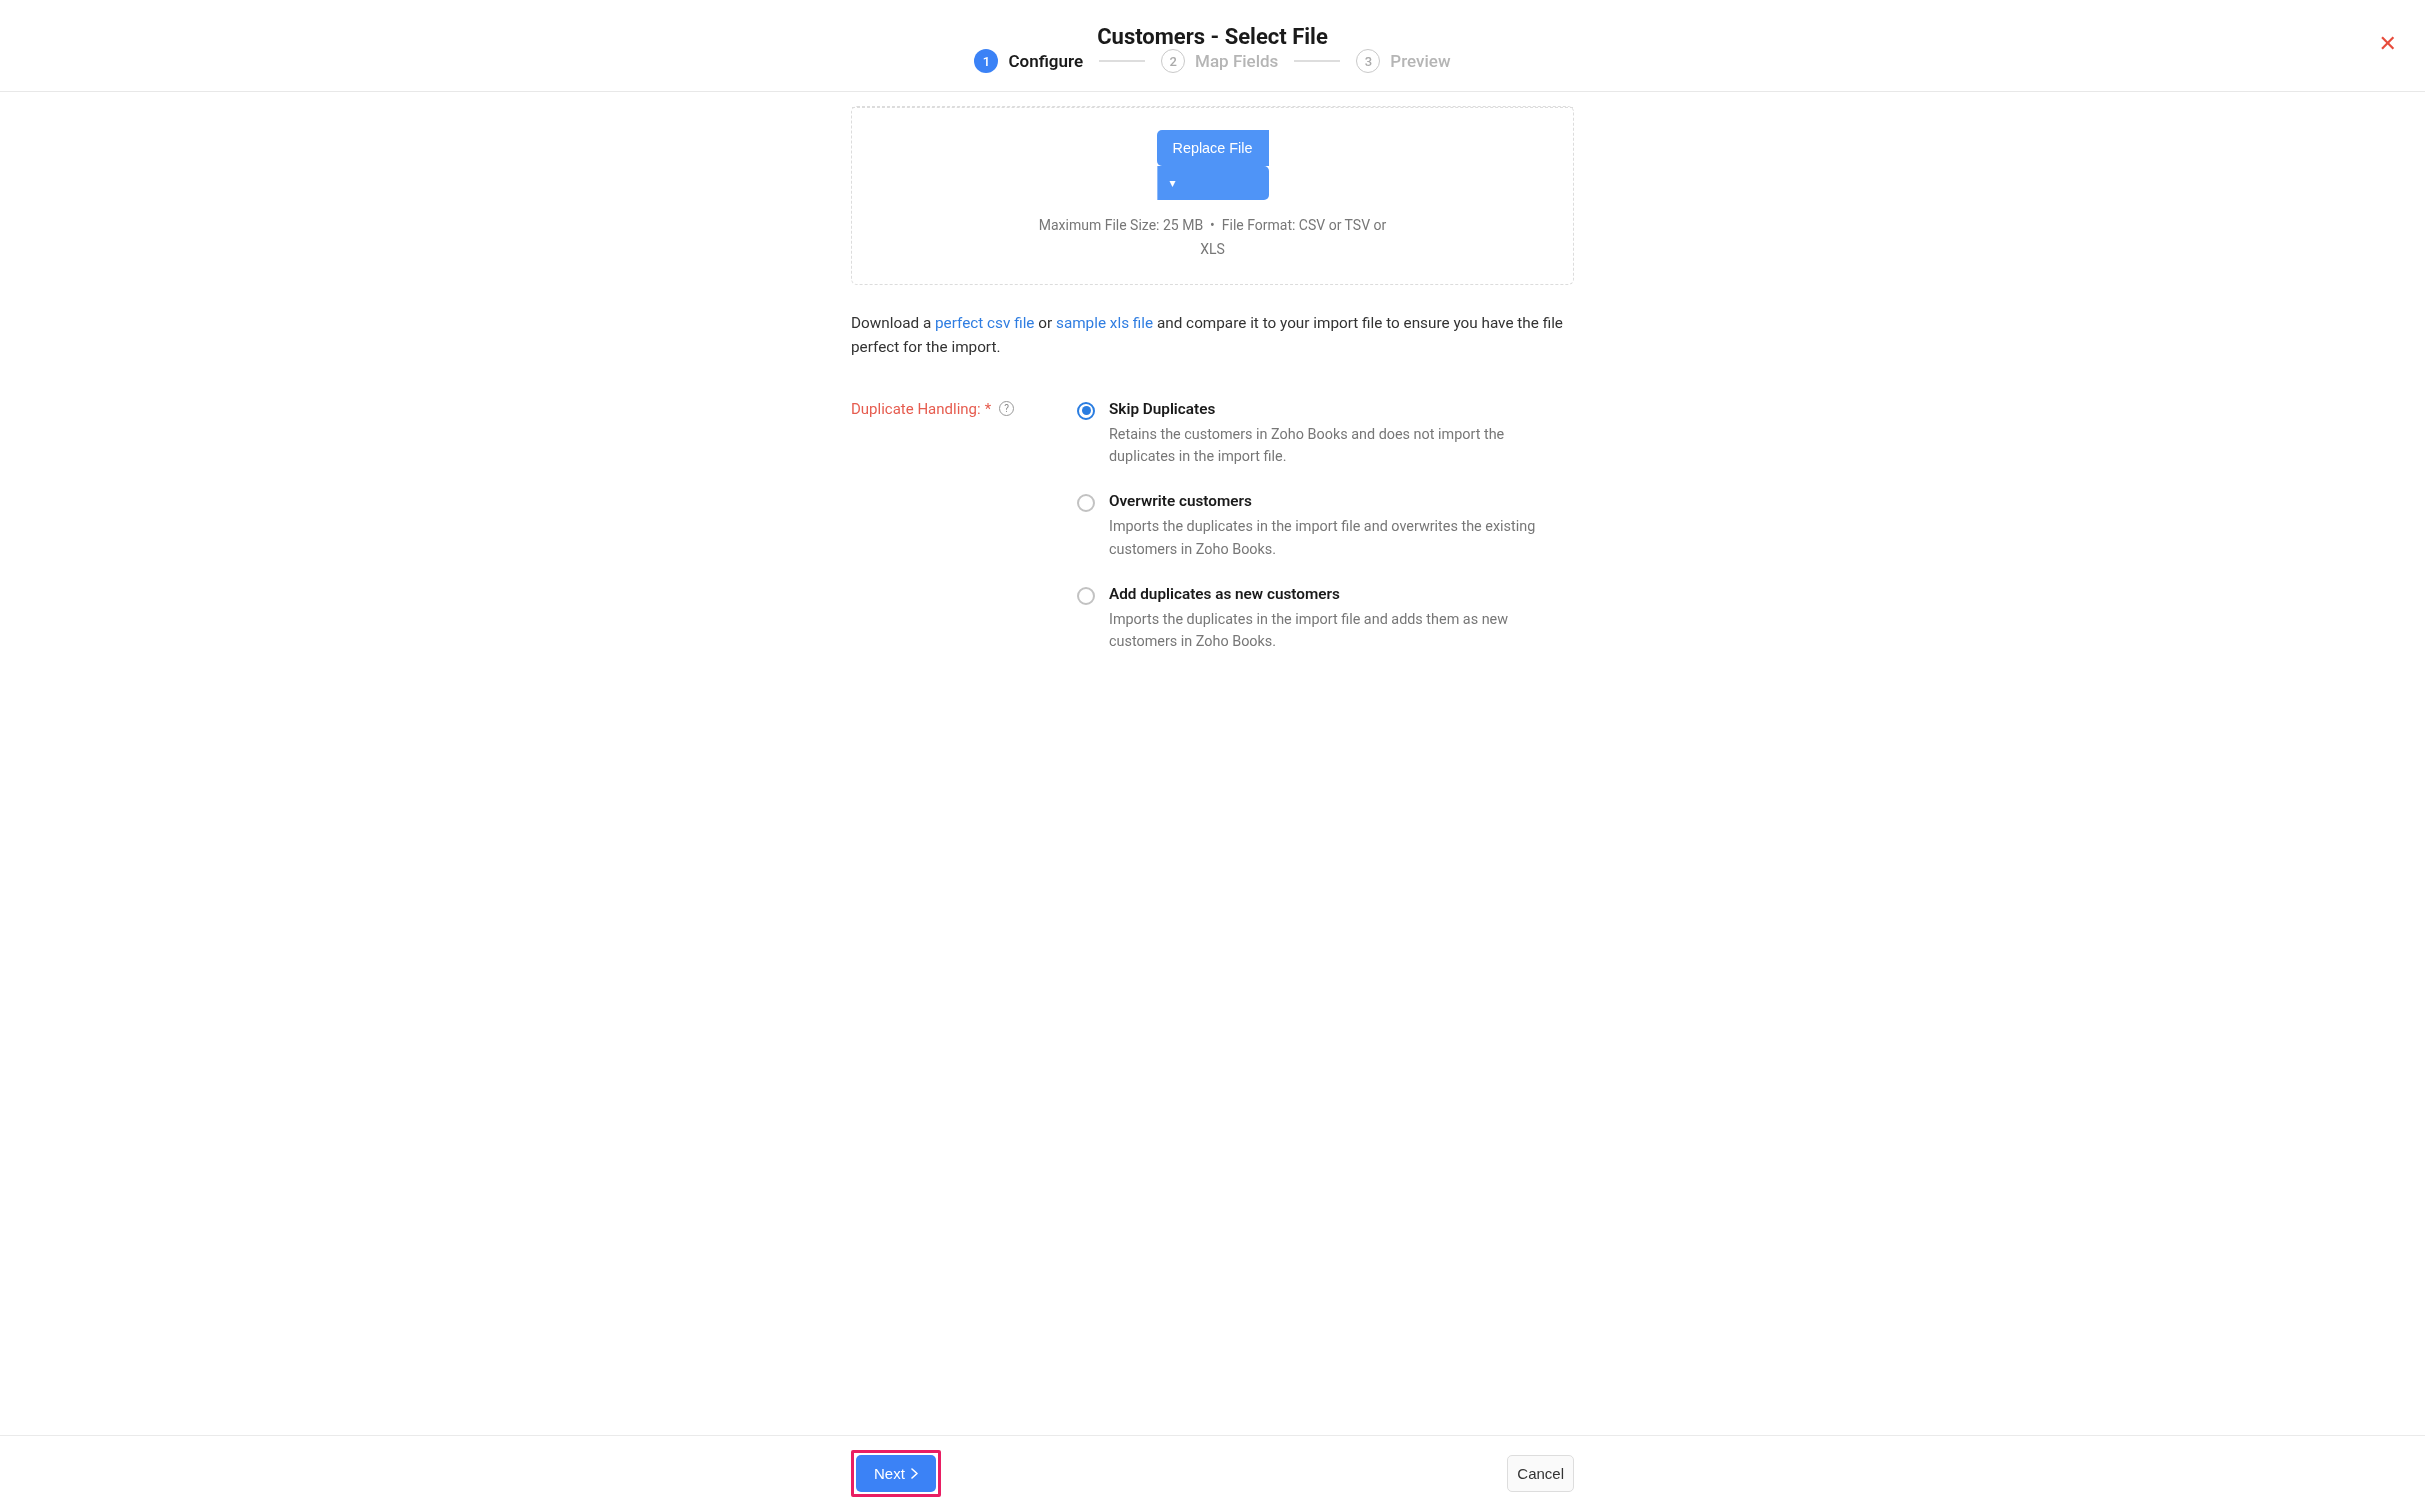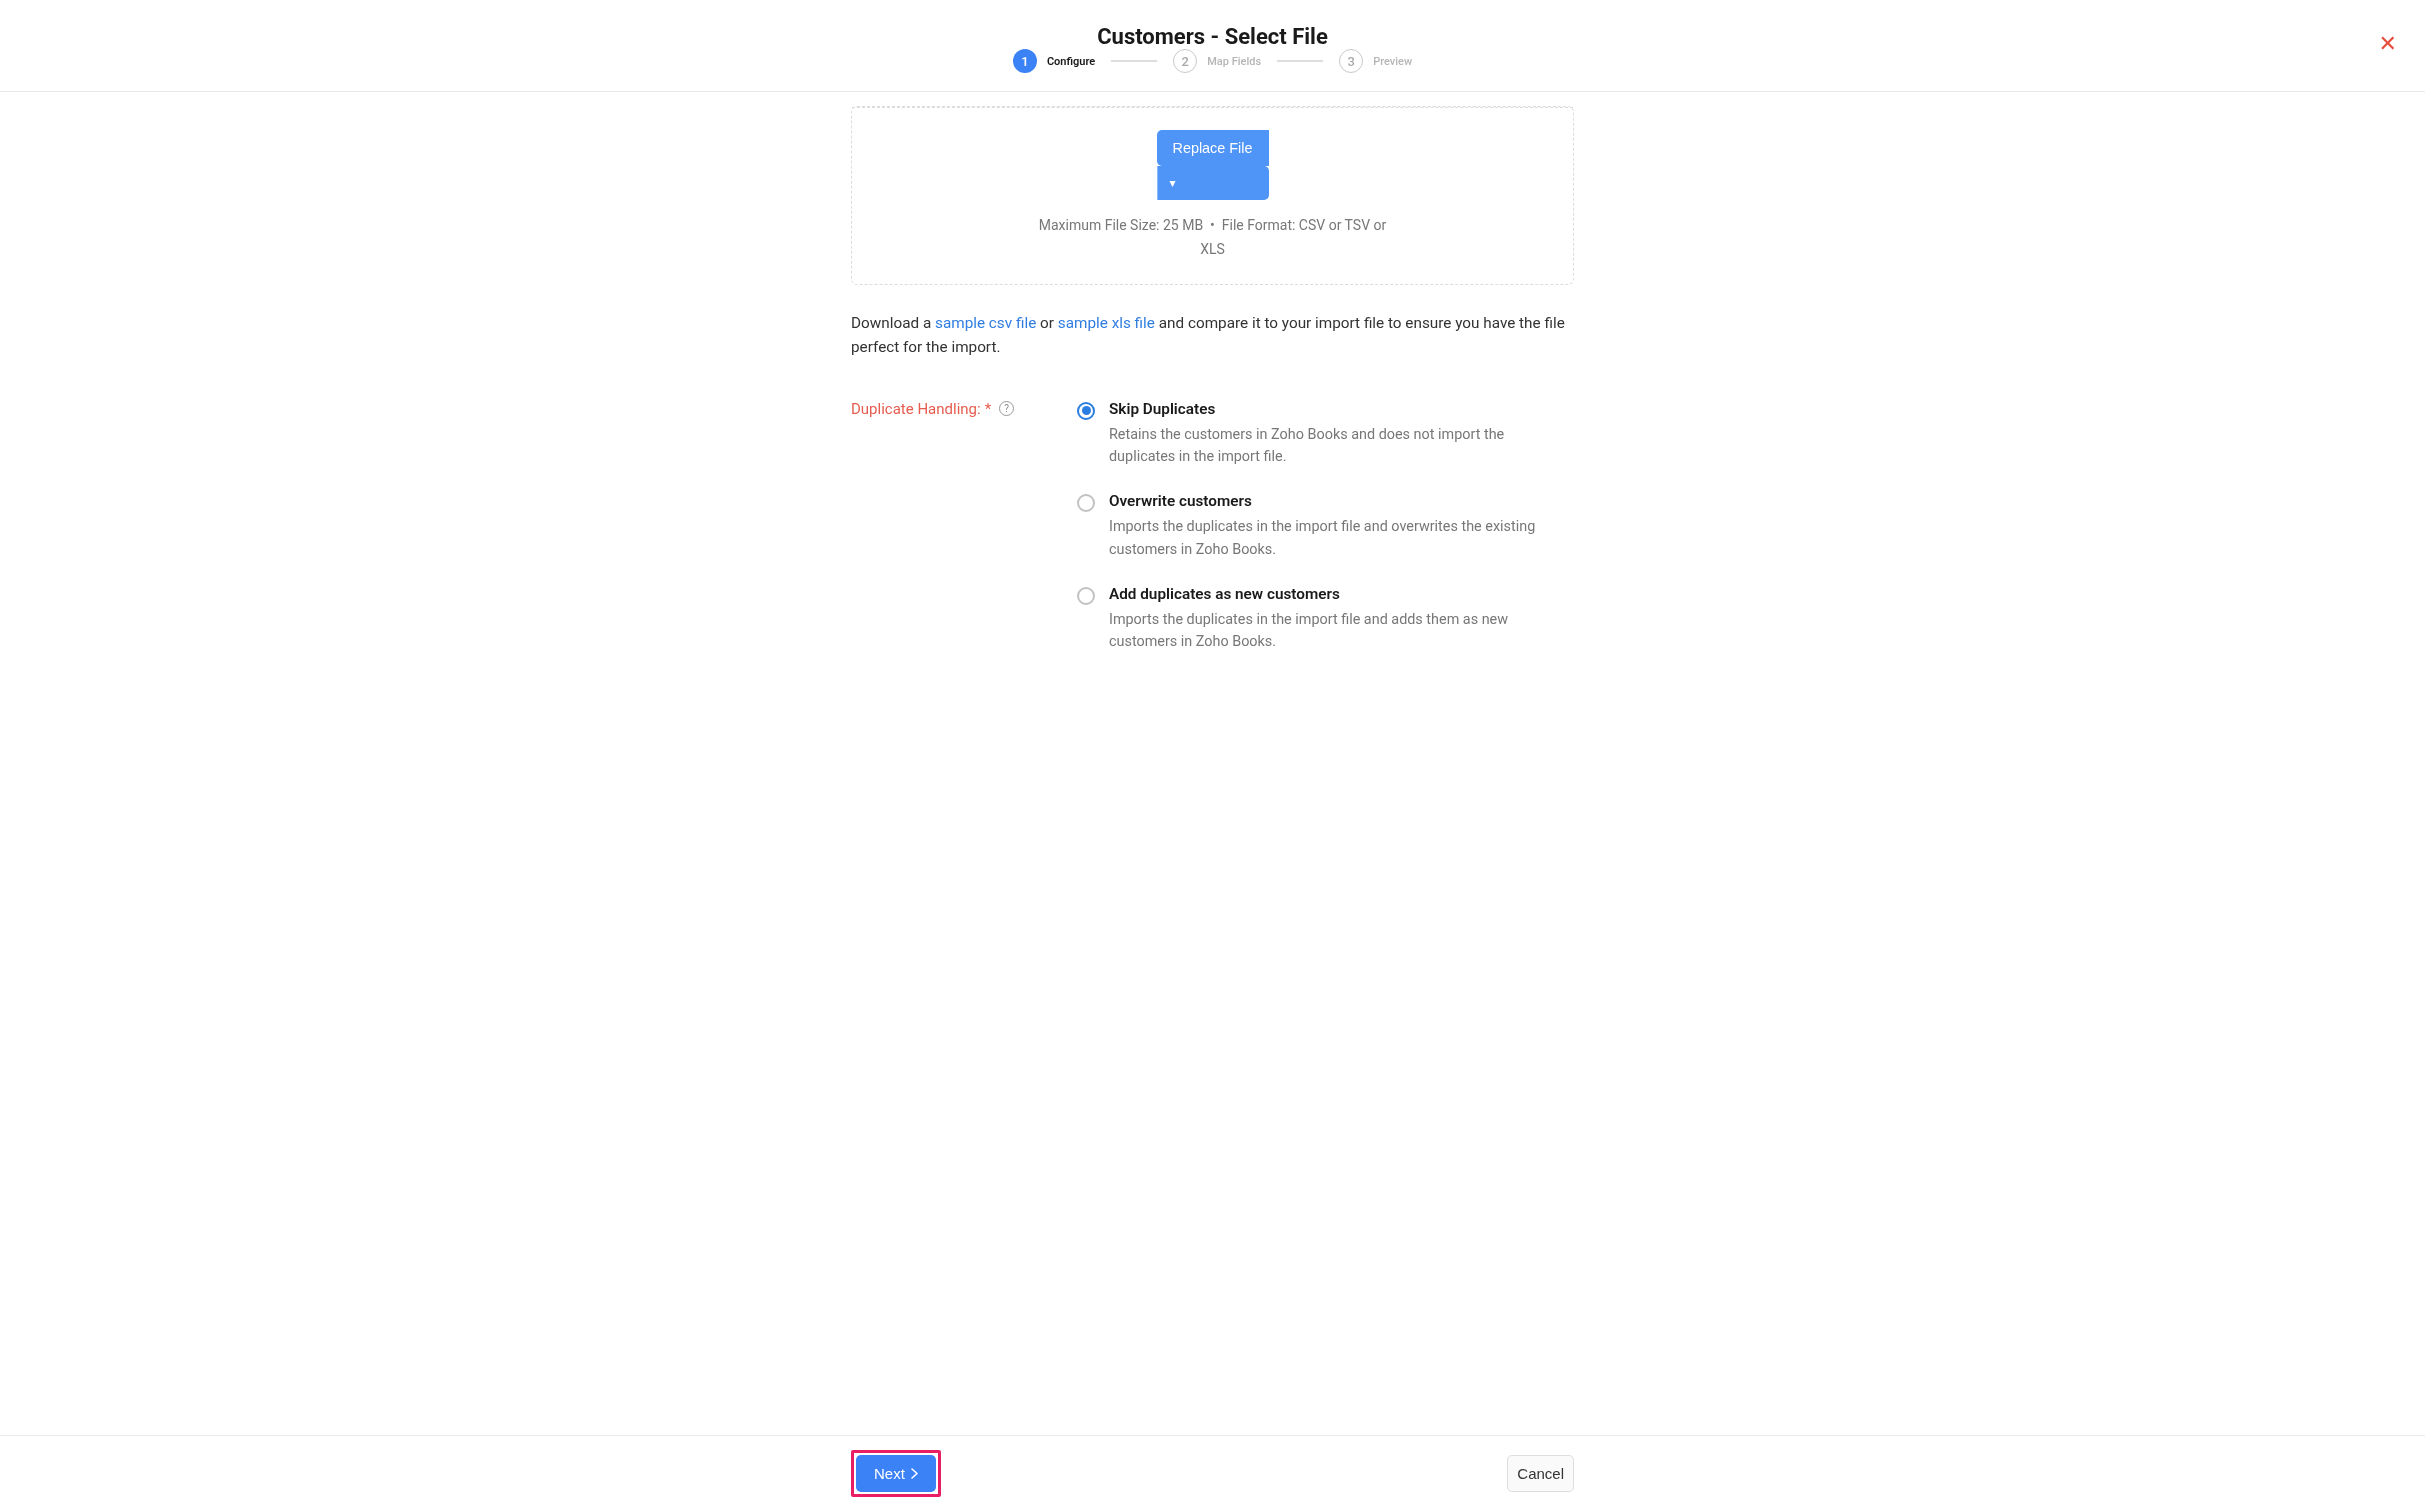--- a/index.html
+++ b/index.html
@@ -55,21 +55,21 @@
     .step.active .step-circle {
       background: #3b82f6;
       color: #fff;
     }
     .step.inactive .step-circle {
       background: #fff;
       border: 1.5px solid #c9c9c9;
       color: #aaa;
     }
     .step-label {
-      font-size: 11px;
+      font-size: 17px;
       font-weight: 600;
     }
     .step.active .step-label { color: #1a1a1a; }
     .step.inactive .step-label { color: #b5b5b5; font-weight: 500; }
     .divider {
       width: 46px;
       height: 1.5px;
       background: #ddd;
       margin: 0 16px;
     }
@@ -303,21 +303,21 @@
       </div>
       <div class="hint">
         <span>Maximum File Size: 25 MB</span>
         &nbsp;<span>•</span>&nbsp;
         <span>File Format: CSV or TSV or XLS</span>
       </div>
     </div>
   </div>
 
   <p class="sample-text">
-    <span>Download a </span><a>sample csv file</a><span> or </span><a>sample xls file</a><span> and compare it to your import file to ensure you have the file perfect for the import.</span>
+    <span>Download a </span><a>perfect csv file</a><span> or </span><a>sample xls file</a><span> and compare it to your import file to ensure you have the file perfect for the import.</span>
   </p>
 
   <div class="dup-section">
     <div class="dup-label">
       <span>Duplicate Handling:</span>
         <span class="req">*</span>
       <span class="help-icon">?</span>
     </div>
     <div class="options">
 

